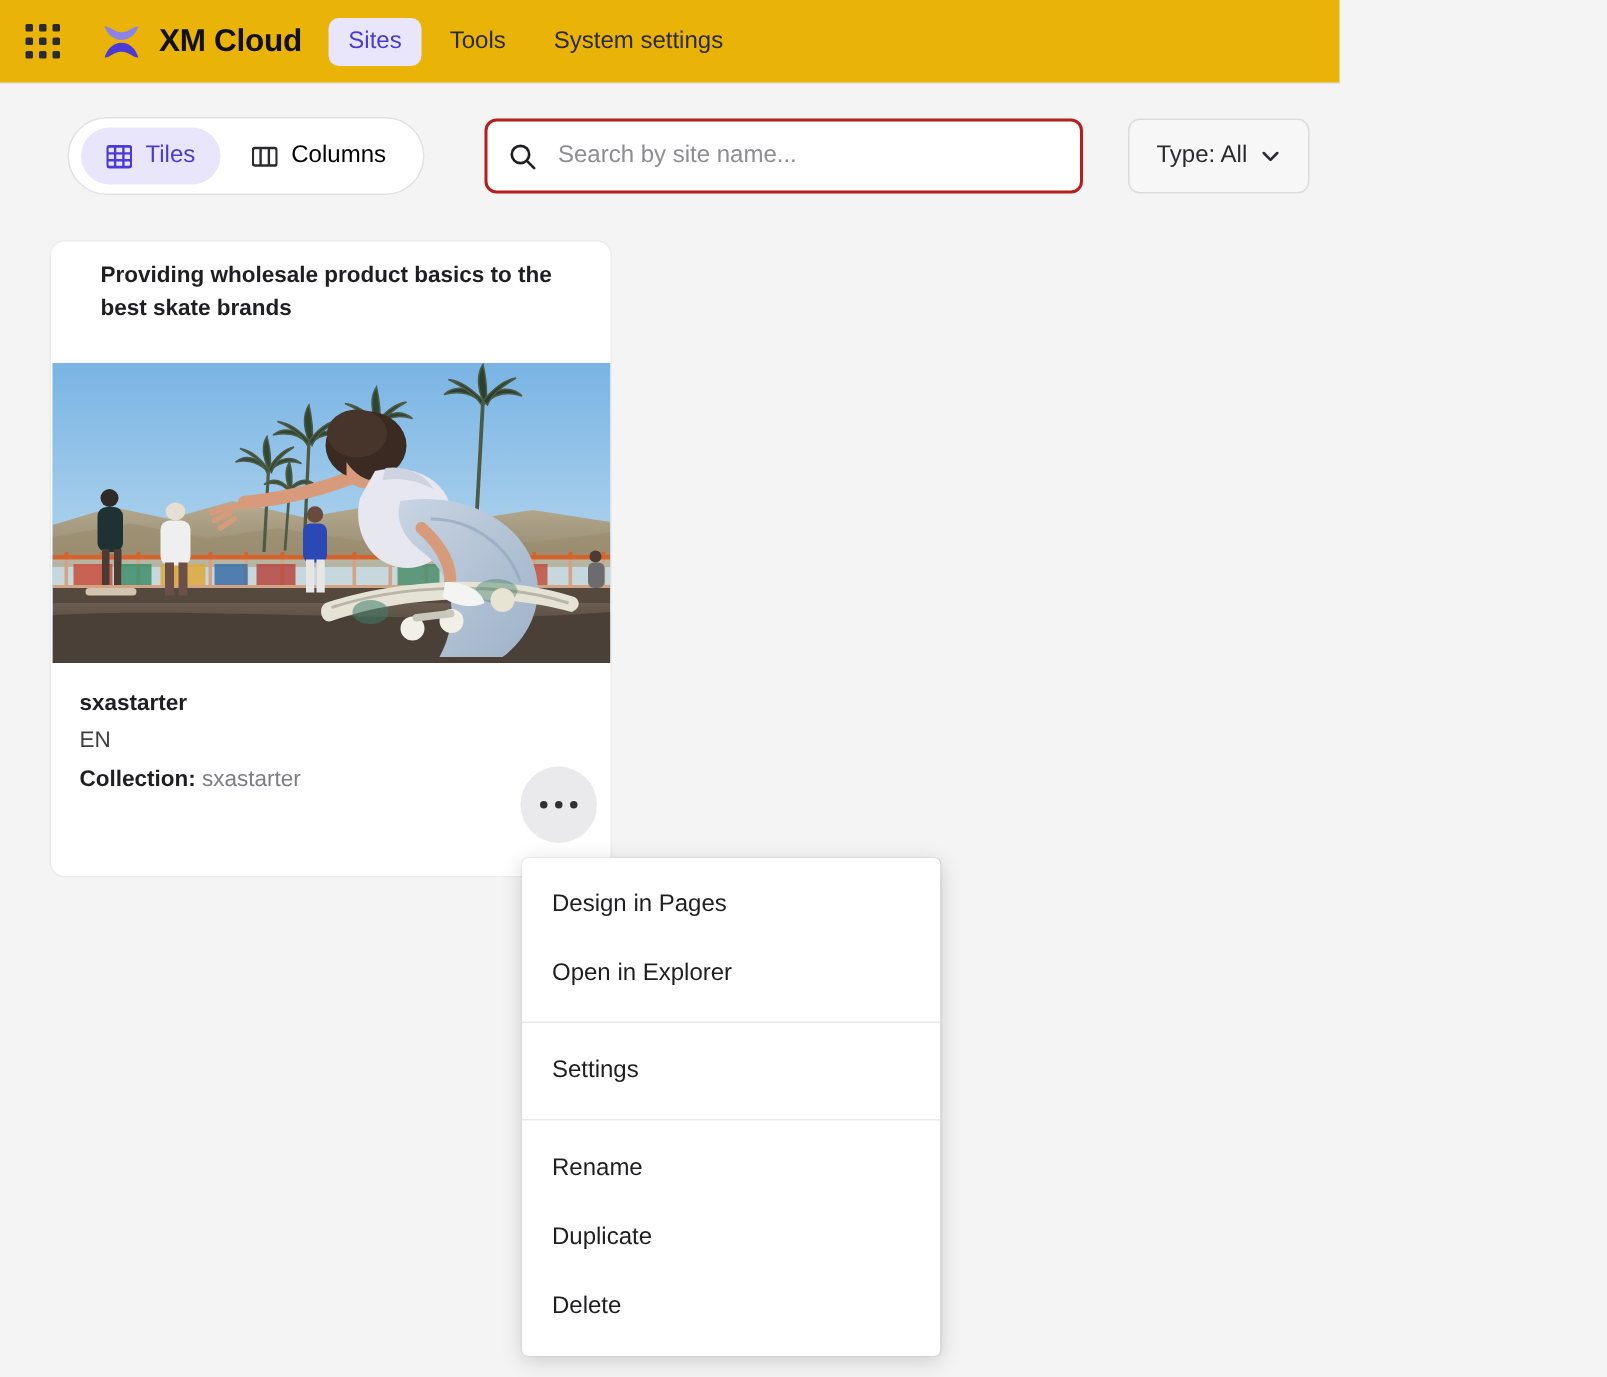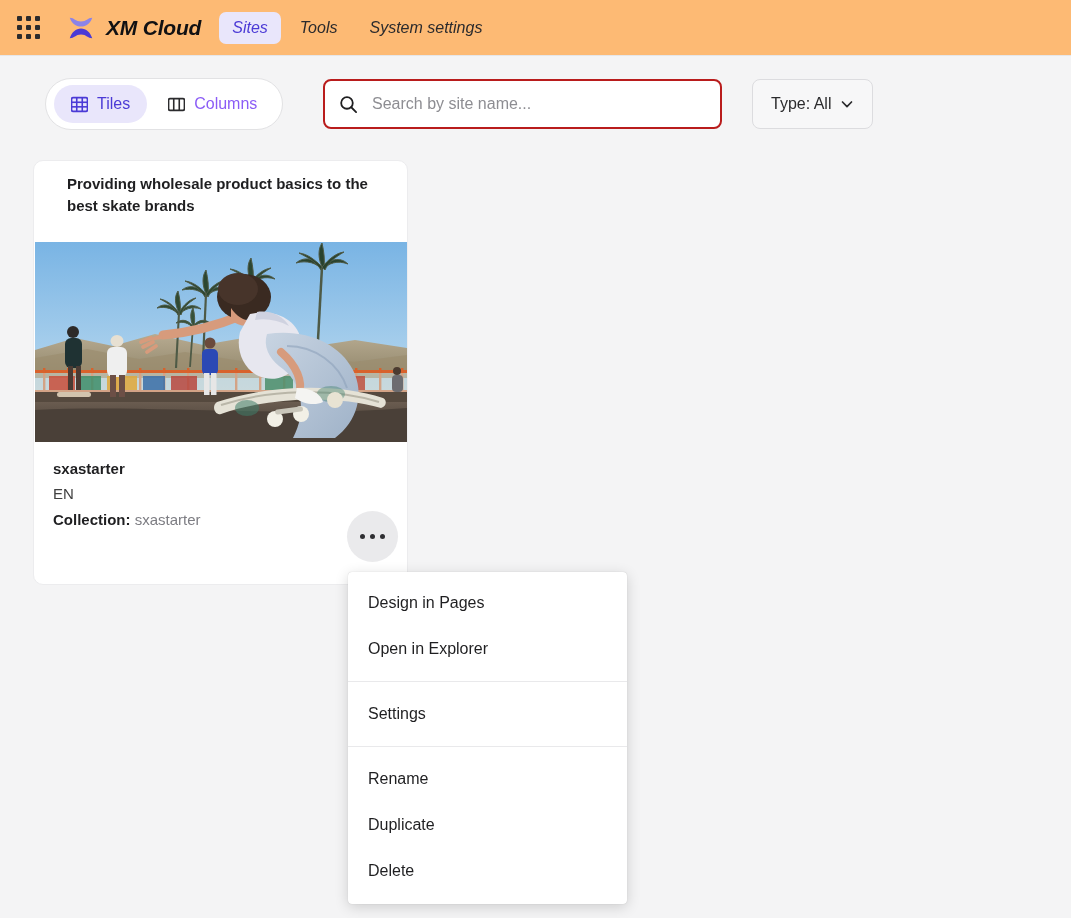--- a/index.html
+++ b/index.html
@@ -13,28 +13,27 @@
     font-family: "Liberation Sans", sans-serif;
     color: #1f1f21;
     overflow: hidden;
     position: relative;
   }
 
   
   .app-header {
     position: absolute;
     top: 0; left: 0;
-    width: 1071px;
+    width: 893px;
     height: 56px;
-    background: #fdba74;
+    background: #eab308;
     border-bottom: 1px solid #e6e6e8;
     box-sizing: border-box;
     display: flex;
     align-items: center;
-    font-style: italic;
   }
   .launcher {
     width: 32px; height: 32px;
     margin-left: 12px;
     display: grid;
     grid-template-columns: repeat(3, 5px);
     grid-template-rows: repeat(3, 5px);
     gap: 4px;
     align-content: center;
     justify-content: center;
@@ -107,21 +106,21 @@
     gap: 4px;
   }
   .vt-opt {
     display: flex;
     align-items: center;
     gap: 9px;
     height: 38px;
     padding: 0 17px;
     border-radius: 19px;
     font-size: 16px;
-    color: #8b5cf6;
+    color: #000000;
     cursor: pointer;
     white-space: nowrap;
   }
   .vt-opt.active {
     background: #e9e6fb;
     color: #4b3ad6;
   }
   .icon-svg { display: block; }
 
   .searchbox {

